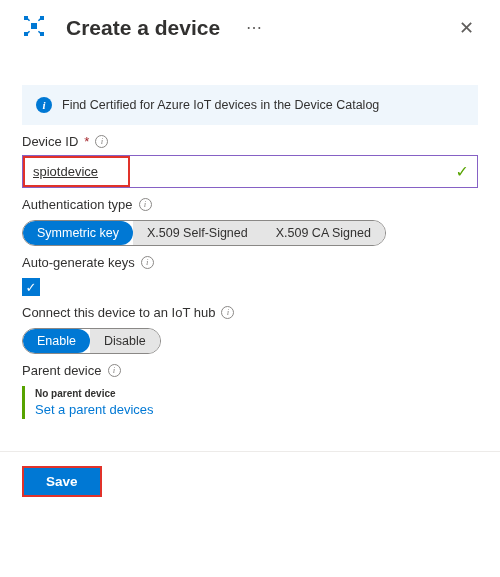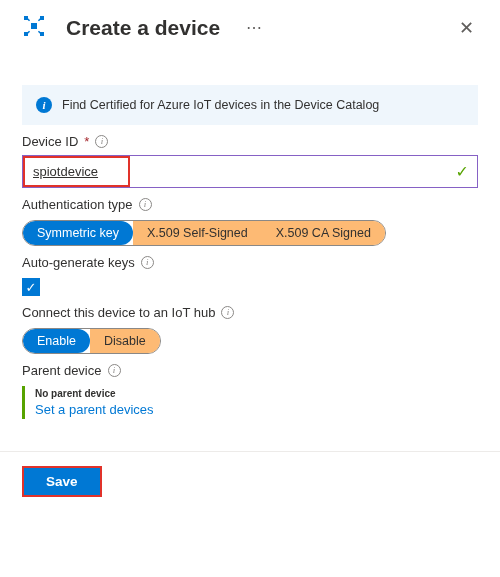--- a/index.html
+++ b/index.html
@@ -73,21 +73,21 @@
     overflow: hidden;
     height: 26px;
   }
   .pill {
     padding: 0 14px;
     font-size: 12.5px;
     display: inline-flex;
     align-items: center;
     cursor: pointer;
     color: #323130;
-    background: #fdba74;
+    background: #e5e5e5;
   }
   .pill.sel {
     background: #0078d4;
     color: #fff;
     border-radius: 12px;
   }
   .checkbox {
     margin-top: 8px;
     width: 18px; height: 18px;
     background: #0078d4;

